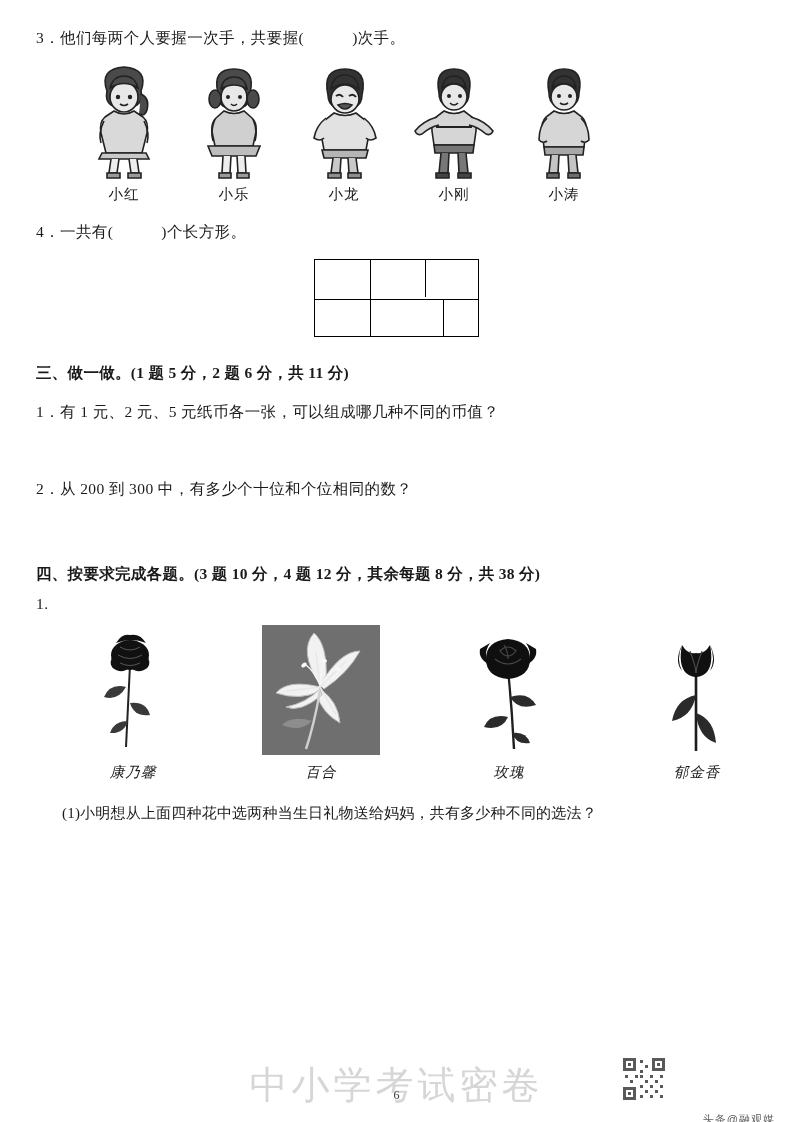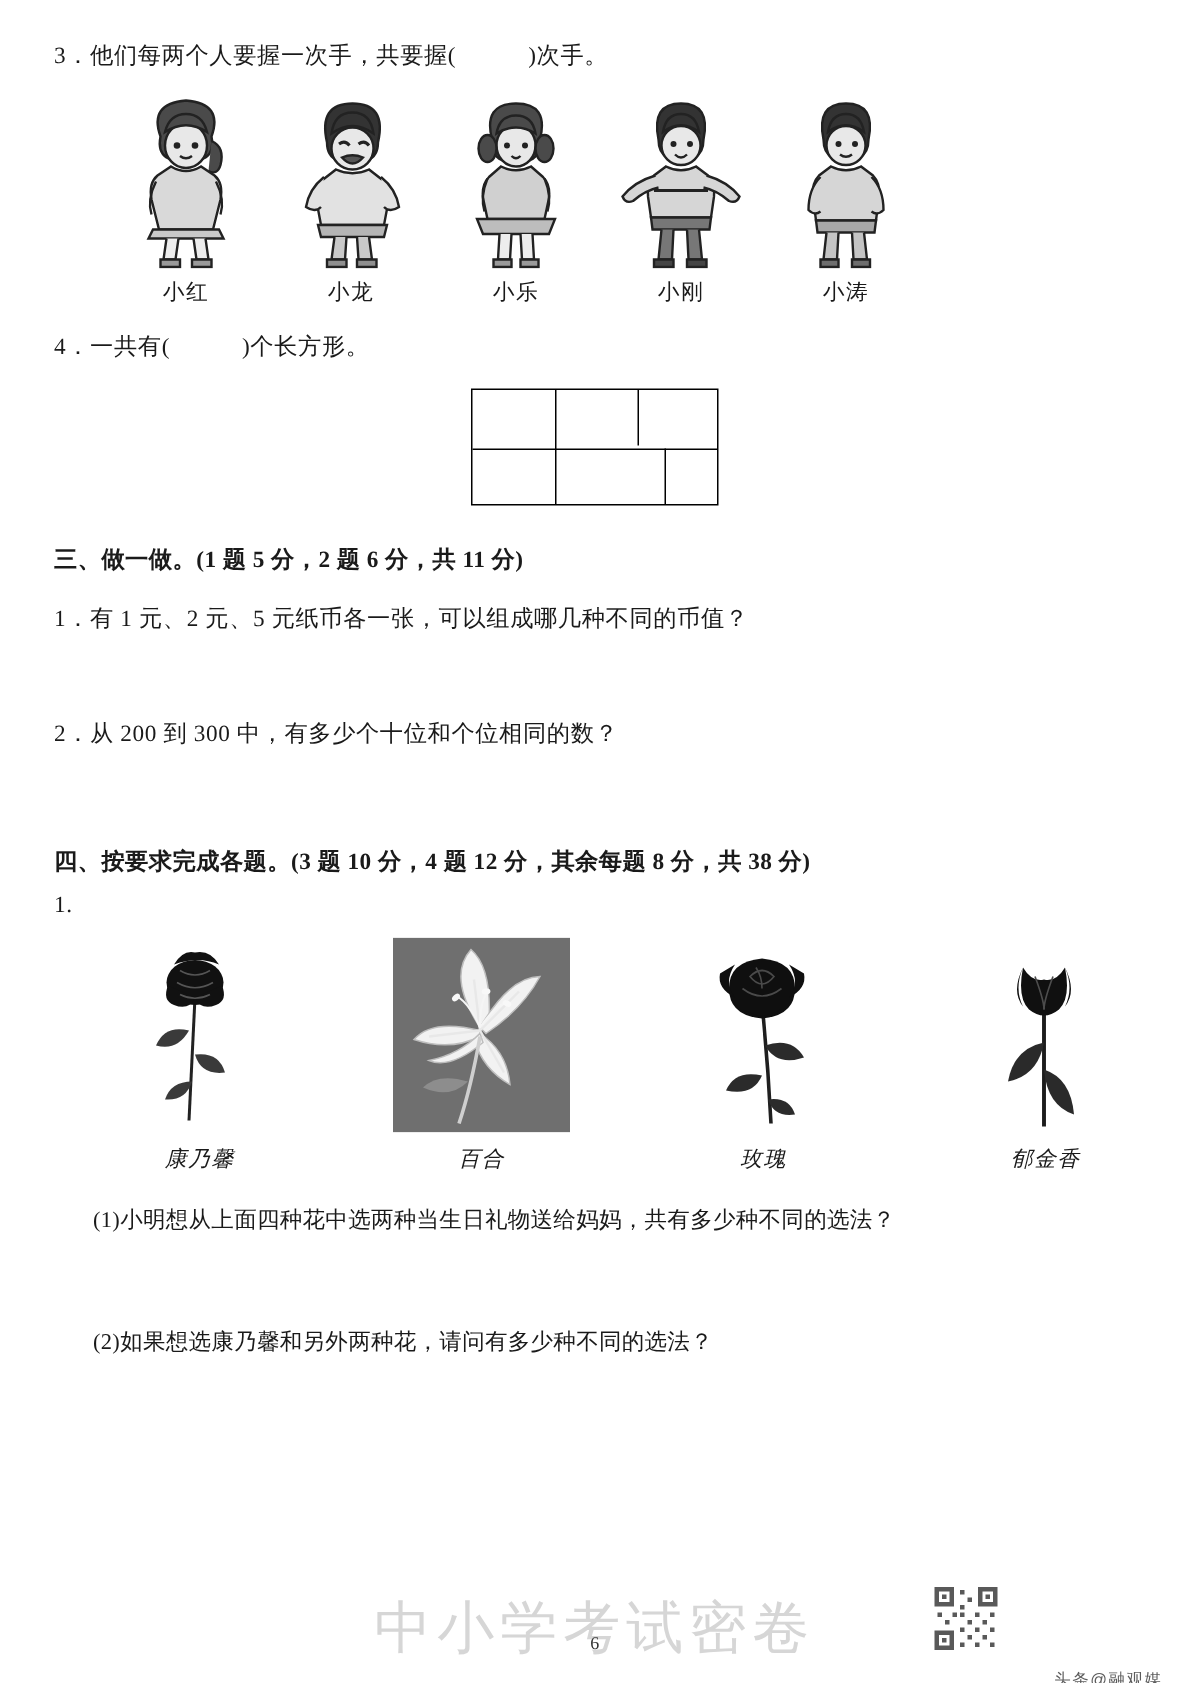--- a/index.html
+++ b/index.html
@@ -207,44 +207,20 @@
               <path d="M30 98 l-2 14 h8 l2 -14" fill="#ededed"></path>
               <path d="M56 98 l2 14 h-8 l-2 -14" fill="#ededed"></path>
               <path d="M26 112 h13 v5 h-13z" fill="#9a9a9a"></path>
               <path d="M47 112 h13 v5 h-13z" fill="#9a9a9a"></path>
               <path d="M23 60 q-6 12 -3 22"></path>
               <path d="M63 60 q6 12 3 22"></path>
             </g>
           </svg>
         </div>
         <div class="kid-name">小红</div>
-      </div>
-
-      <div class="kid">
-        <div class="kid-figure">
-          <svg width="86" height="118" viewBox="0 0 86 118">
-            <g fill="none" stroke="#222" stroke-width="1.6">
-              <path d="M27 34 q-6 -26 17 -26 q23 0 17 26 q0 9 -7 12 q-10 5 -20 0 q-7 -3 -7 -12z" fill="#333"></path>
-              <ellipse cx="44" cy="38" rx="14" ry="14" fill="#e8e8e8"></ellipse>
-              <path d="M30 28 q14 -10 28 0 q-2 -14 -14 -14 q-12 0 -14 14z" fill="#333"></path>
-              <path d="M35 35 q4 -3 7 1" stroke-width="2"></path>
-              <path d="M48 35 q4 -3 7 1" stroke-width="2"></path>
-              <path d="M37 44 q7 8 14 0 q-7 -3 -14 0z" fill="#555"></path>
-              <path d="M33 52 q11 5 22 0 l9 7 q5 5 4 14 l-3 16 h-42 l-3 -16 q-1 -9 4 -14z" fill="#e2e2e2"></path>
-              <path d="M25 57 q-10 8 -12 20 q6 4 10 0" fill="#e2e2e2"></path>
-              <path d="M63 57 q10 8 12 20 q-6 4 -10 0" fill="#e2e2e2"></path>
-              <path d="M21 89 h46 l-2 8 h-42z" fill="#b5b5b5"></path>
-              <path d="M32 97 l-2 15 h9 l1 -15" fill="#c9c9c9"></path>
-              <path d="M55 97 l2 15 h-9 l-1 -15" fill="#c9c9c9"></path>
-              <path d="M27 112 h13 v5 h-13z" fill="#8f8f8f"></path>
-              <path d="M47 112 h13 v5 h-13z" fill="#8f8f8f"></path>
-            </g>
-          </svg>
-        </div>
-        <div class="kid-name">小龙</div>
       </div>
 
       <div class="kid">
         <div class="kid-figure">
           <svg width="86" height="118" viewBox="0 0 86 118">
             <g fill="none" stroke="#222" stroke-width="1.6">
               <path d="M27 32 q-6 -24 16 -24 q22 0 16 24 q1 9 -5 13 q-11 6 -22 0 q-6 -4 -5 -13z" fill="#4a4a4a"></path>
               <ellipse cx="43" cy="36" rx="13" ry="14" fill="#e8e8e8"></ellipse>
               <path d="M30 28 q13 -8 26 0 q-2 -12 -13 -12 q-11 0 -13 12z" fill="#4a4a4a"></path>
               <circle cx="37" cy="36" r="2" fill="#222" stroke="none"></circle>
@@ -263,20 +239,44 @@
             </g>
           </svg>
         </div>
         <div class="kid-name">小乐</div>
       </div>
 
       <div class="kid">
         <div class="kid-figure">
           <svg width="86" height="118" viewBox="0 0 86 118">
             <g fill="none" stroke="#222" stroke-width="1.6">
+              <path d="M27 34 q-6 -26 17 -26 q23 0 17 26 q0 9 -7 12 q-10 5 -20 0 q-7 -3 -7 -12z" fill="#333"></path>
+              <ellipse cx="44" cy="38" rx="14" ry="14" fill="#e8e8e8"></ellipse>
+              <path d="M30 28 q14 -10 28 0 q-2 -14 -14 -14 q-12 0 -14 14z" fill="#333"></path>
+              <path d="M35 35 q4 -3 7 1" stroke-width="2"></path>
+              <path d="M48 35 q4 -3 7 1" stroke-width="2"></path>
+              <path d="M37 44 q7 8 14 0 q-7 -3 -14 0z" fill="#555"></path>
+              <path d="M33 52 q11 5 22 0 l9 7 q5 5 4 14 l-3 16 h-42 l-3 -16 q-1 -9 4 -14z" fill="#e2e2e2"></path>
+              <path d="M25 57 q-10 8 -12 20 q6 4 10 0" fill="#e2e2e2"></path>
+              <path d="M63 57 q10 8 12 20 q-6 4 -10 0" fill="#e2e2e2"></path>
+              <path d="M21 89 h46 l-2 8 h-42z" fill="#b5b5b5"></path>
+              <path d="M32 97 l-2 15 h9 l1 -15" fill="#c9c9c9"></path>
+              <path d="M55 97 l2 15 h-9 l-1 -15" fill="#c9c9c9"></path>
+              <path d="M27 112 h13 v5 h-13z" fill="#8f8f8f"></path>
+              <path d="M47 112 h13 v5 h-13z" fill="#8f8f8f"></path>
+            </g>
+          </svg>
+        </div>
+        <div class="kid-name">小龙</div>
+      </div>
+
+      <div class="kid">
+        <div class="kid-figure">
+          <svg width="86" height="118" viewBox="0 0 86 118">
+            <g fill="none" stroke="#222" stroke-width="1.6">
               <path d="M28 32 q-5 -24 15 -24 q20 0 15 24 q0 9 -6 12 q-9 5 -18 0 q-6 -3 -6 -12z" fill="#333"></path>
               <ellipse cx="43" cy="36" rx="13" ry="13" fill="#e8e8e8"></ellipse>
               <path d="M31 27 q12 -9 24 0 q-2 -12 -12 -12 q-10 0 -12 12z" fill="#333"></path>
               <circle cx="38" cy="35" r="2" fill="#222" stroke="none"></circle>
               <circle cx="49" cy="35" r="2" fill="#222" stroke="none"></circle>
               <path d="M39 42 q4 4 8 0"></path>
               <path d="M33 50 q10 5 20 0 l8 6 q5 5 4 14 l-2 14 h-40 l-2 -14 q-1 -9 4 -14z" fill="#d6d6d6"></path>
               <path d="M26 56 q-14 4 -22 14 q2 5 7 3 q8 -7 17 -9" fill="#d6d6d6"></path>
               <path d="M60 56 q14 4 22 14 q-2 5 -7 3 q-8 -7 -17 -9" fill="#d6d6d6"></path>
               <path d="M25 66 h36" stroke-width="2"></path>
@@ -441,21 +441,20 @@
             </g>
           </svg>
         </div>
         <div class="flower-name">郁金香</div>
       </div>
 
     </div>
 
     <div class="para">(1)小明想从上面四种花中选两种当生日礼物送给妈妈，共有多少种不同的选法？</div>
     <div class="gap-md"></div>
-    <div class="para" style="margin-top:0;">(2)如果想选康乃馨和另外两种花，请问有多少种不同的选法？</div>
 
   </div>
 
   <div class="page-num">6</div>
 
   <div class="wm-center">中小学考试密卷</div>
 
   <div class="wm-qr">
     <svg width="46" height="46" viewBox="0 0 46 46">
       <rect x="0" y="0" width="46" height="46" fill="#ffffff"></rect>

